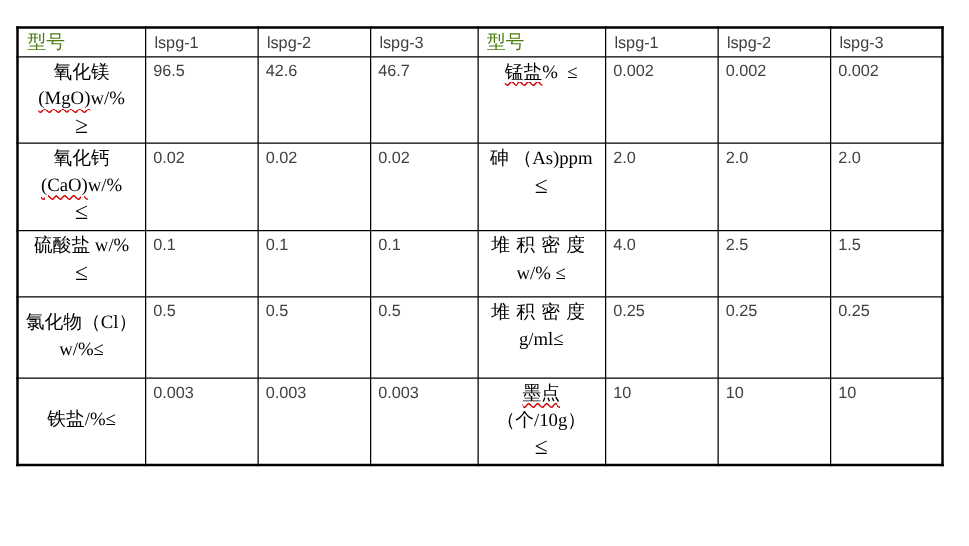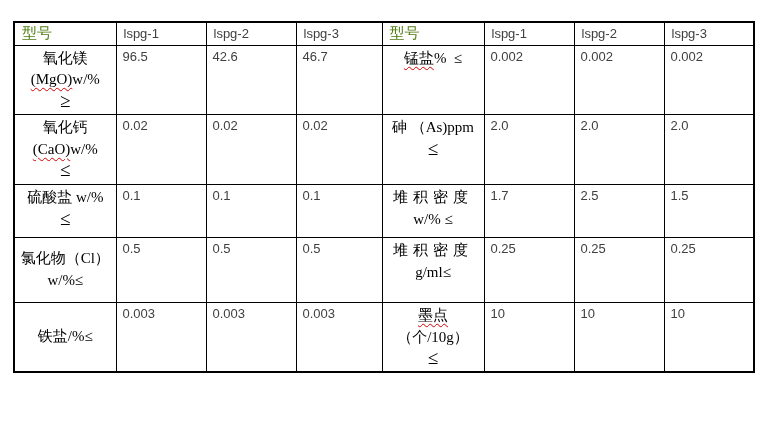--- a/index.html
+++ b/index.html
@@ -103,21 +103,21 @@
           <div class="line"><span>硫酸盐 w/%</span></div>
           <div class="line sym"><span>≤</span></div>
         </td>
         <td class="val-cell">0.1</td>
         <td class="val-cell">0.1</td>
         <td class="val-cell">0.1</td>
         <td class="param al vt">
           <div class="line spread"><span>堆积密度</span></div>
           <div class="line"><span>w/% ≤</span></div>
         </td>
-        <td class="val-cell">1.7</td>
+        <td class="val-cell">4.0</td>
         <td class="val-cell">2.5</td>
         <td class="val-cell">1.5</td>
       </tr>
       <tr style="height: 65px;">
         <td class="param ac vm">
           <div class="line"><span>氯化物（Cl）</span></div>
           <div class="line"><span>w/%≤</span></div>
         </td>
         <td class="val-cell">0.5</td>
         <td class="val-cell">0.5</td>

